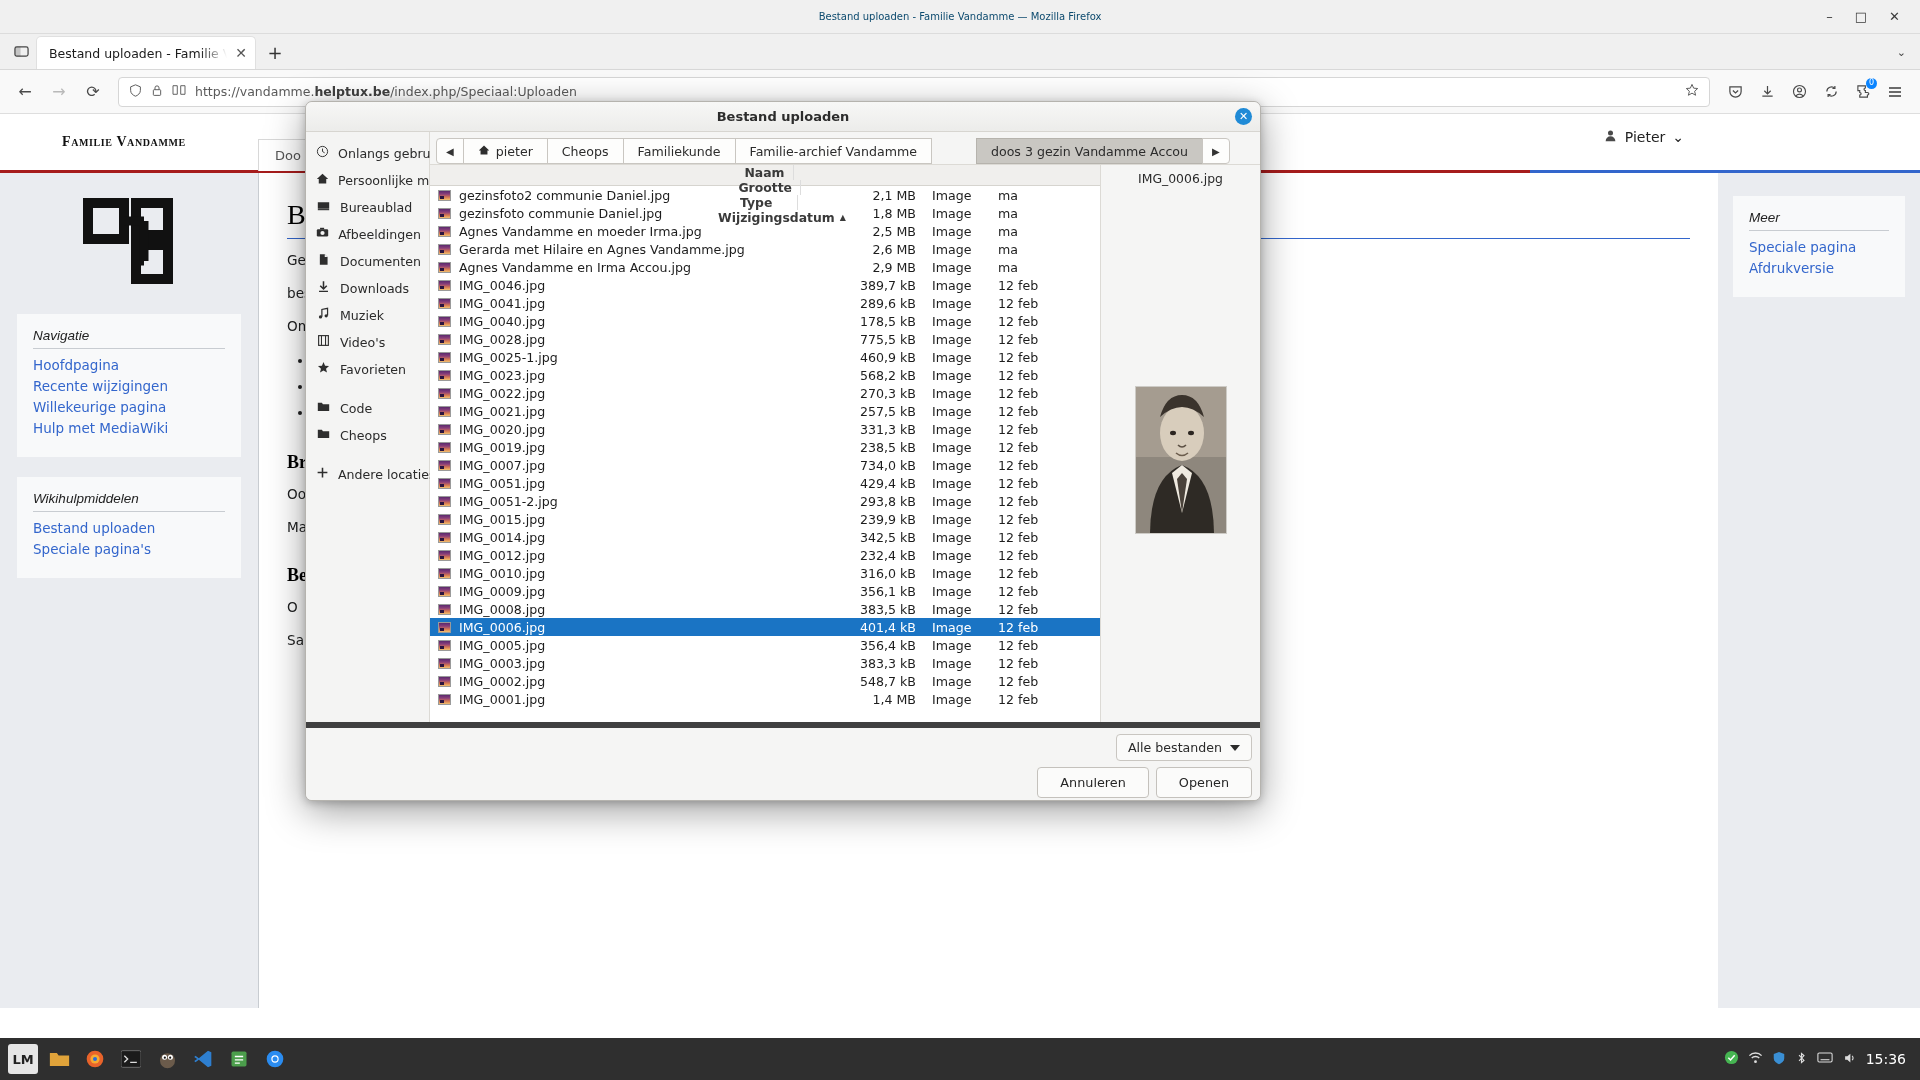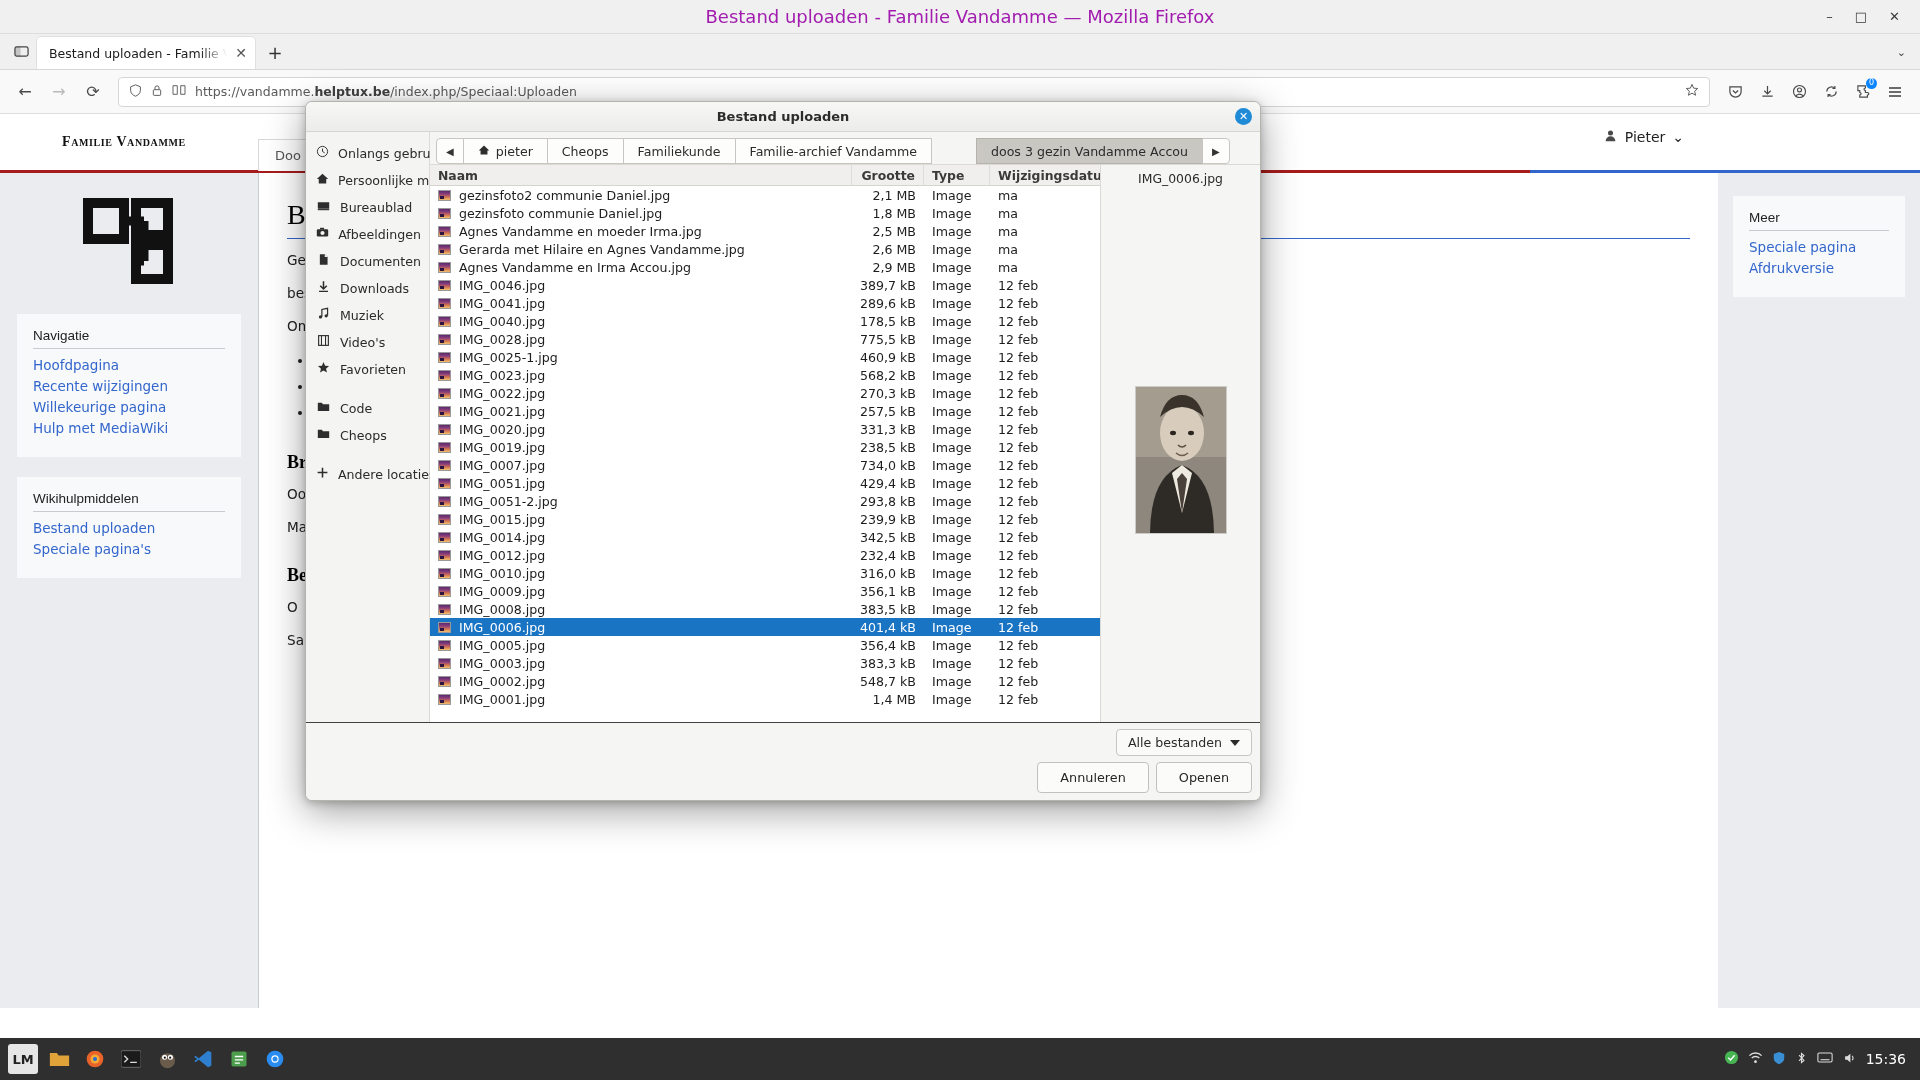--- a/index.html
+++ b/index.html
@@ -13,21 +13,21 @@
     position:relative;
   }
 
   
   .ff-titlebar{
     height:34px; background:#f0f0f0; border-bottom:1px solid #dcdcdc;
     display:flex; align-items:center; position:relative;
   }
   .ff-title{
     position:absolute; left:0; right:0; text-align:center;
-    font-size:18px; color:#a21caf;
+    font-size:10px; color:#0c4a6e;
   }
   .ff-wincontrols{
     margin-left:auto; display:flex; gap:22px; padding-right:20px; z-index:3;
     color:#3a3a3a; font-size:13px;
   }
   .ff-wincontrols span{ cursor:default; }
 
   .ff-tabstrip{
     height:36px; background:#f0f0f0; display:flex; align-items:flex-end;
     padding-left:6px; border-bottom:1px solid #d8d8d8;
@@ -109,21 +109,21 @@
   .wiki-body{ display:flex; background:#eaecf0; height:100%; }
   .wiki-sidebar{ width:258px; padding:22px 16px; }
   .wiki-puzzle{ display:flex; justify-content:center; margin-bottom:26px; }
   .portal{
     background:#f8f9fa; border:1px solid #eaecf0; padding:14px 16px 18px 16px;
     margin-bottom:18px;
   }
   .portal h3{
     margin:0 0 6px 0; font-size:13.5px; font-weight:400; color:#222;
     font-family:"Liberation Sans",sans-serif;
-    border-bottom:1px solid #c8ccd1; padding-bottom:5px;
+    border-bottom:1px solid #c8ccd1; padding-bottom:5px;font-style:italic;
   }
   .portal a{ display:block; color:#3366cc; font-size:13.5px; text-decoration:none; line-height:1.55; }
 
   .wiki-content{
     flex:1; background:#fff; border-left:1px solid #c8ccd1; padding:26px 28px;
     position:relative;
   }
   .wiki-content h1{
     font-family:"Liberation Serif","DejaVu Serif",serif;
     font-weight:400; font-size:28px; margin:0 0 4px 0; color:#000;
@@ -191,21 +191,21 @@
   .pb-btn.current{ background:#c9c7c2; border-color:#b6b3ad; font-weight:400;margin-left:44px;}
   .pb-btn.last{ border-radius:0 4px 4px 0; }
 
   .filelist-wrap{
     flex:1; display:flex; min-height:0; margin:4px 0 0 0; background:#fff;
     border-top:1px solid #dcdad5;
   }
   .filelist{ flex:1; display:flex; flex-direction:column; min-width:0; background:#fff;}
   .fl-head{
     display:flex; background:#f0efed; border-bottom:1px solid #d6d4cf;
-    font-size:12.4px; font-weight:700; color:#3a3a3a; height:21px; align-items:center;
+    font-size:12.4px; font-weight:700; color:#3a3a3a; height:21px; align-items:center;flex-direction:column;
   }
   .fl-head > div{ padding:0 8px; border-right:1px solid #ddd; height:100%; display:flex; align-items:center;}
   .fl-head > div:last-child{ border-right:none; }
   .c-name{ flex:1; min-width:0; }
   .c-size{ width:72px; justify-content:flex-end; }
   .c-type{ width:66px; }
   .c-date{ width:110px; }
   .fl-rows{ flex:1; overflow:hidden; }
   .fl-row{
     display:flex; font-size:12.6px; color:#1d1d1d; height:18px; align-items:center;
@@ -231,21 +231,21 @@
   .preview-name{ font-size:12.4px; color:#2a2a2a; margin-bottom:4px; }
   .preview-img{
     width:92px; height:148px; margin-top:196px;
     background:
       radial-gradient(ellipse 30px 38px at 50% 30%, #d9cfc0 0%, #b5a housing 1%, #a2988c 60%, #8d8378 100%),
       linear-gradient(#9c958a, #6e685f);
     position:relative; overflow:hidden; border:1px solid #cdcbc6;
   }
 
   .dlg-footer{
-    height:78px; background:#f5f5f4; border-top:1px solid #404040;
+    height:78px; background:#f5f5f4; border-top:6px solid #404040;
     display:flex; flex-direction:column; align-items:flex-end;
     padding:6px 8px 8px 8px; gap:6px;
   }
   .filter-btn{
     background:#fafaf9; border:1px solid #c9c6c1; border-radius:4px;
     padding:5px 11px; font-size:12.6px; color:#2b2b2b;
     display:flex; align-items:center; gap:8px;
   }
   .footer-btns{ display:flex; gap:7px; }
   .dlg-btn{

